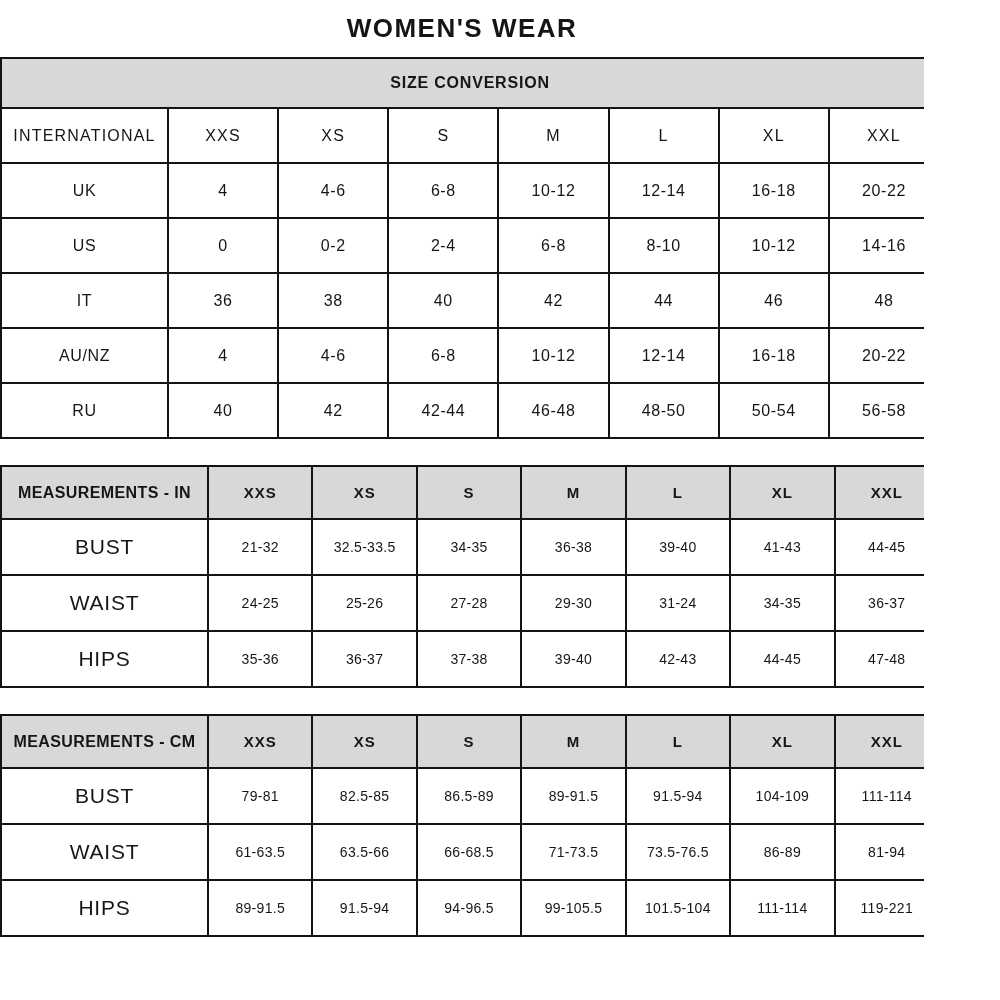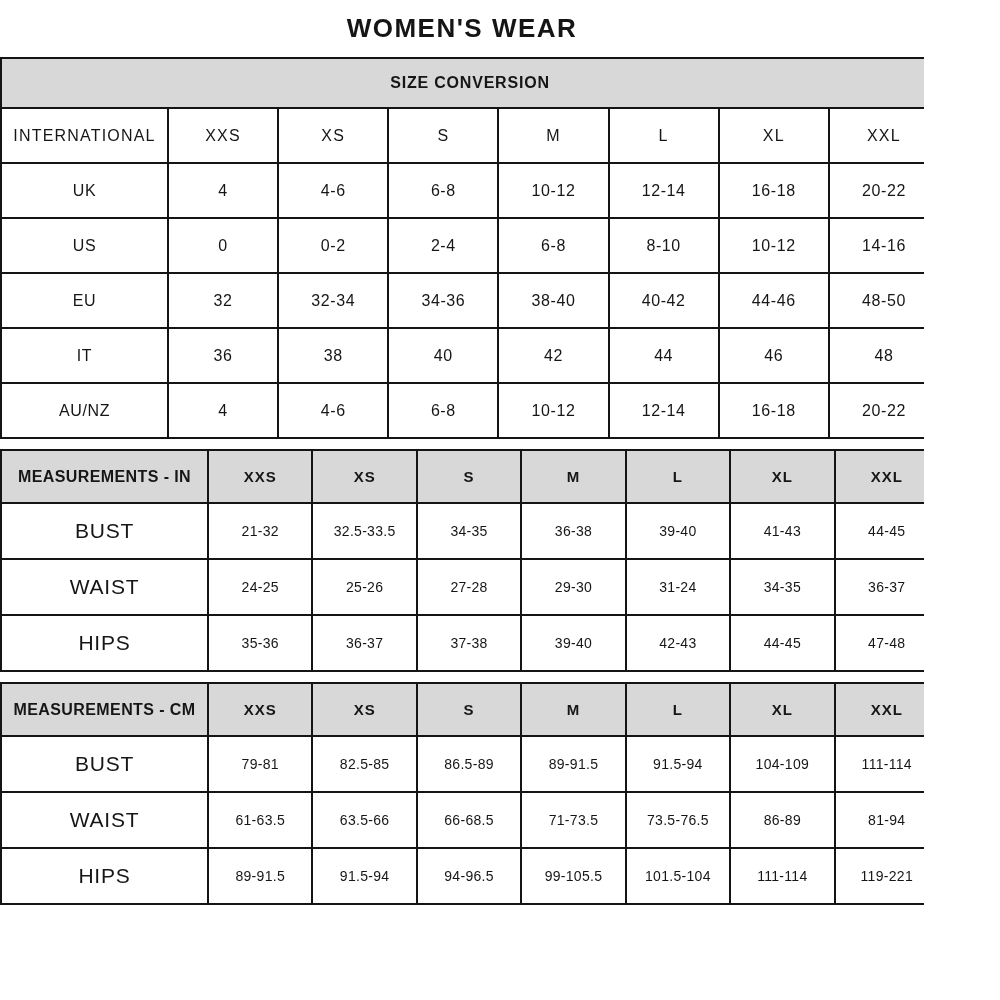--- a/index.html
+++ b/index.html
@@ -55,21 +55,21 @@
     letter-spacing: 1.2px;
   }
   #conv-body td {
     height: 55px;
     font-size: 16px;
     letter-spacing: 0.6px;
   }
   .c-label  { width: 167px; }
 
   
-  table.meas { margin-top: 10px; }
+  table.meas { margin-top: 26px; }
   .meas .caption { height: 53px; font-weight: 700; }
   .hlabel  { font-size: 16px; letter-spacing: 0.4px; }
   .szhead  { font-size: 15px; letter-spacing: 1px; }
   .meas tbody td { height: 56px; }
   .rlabel2 { font-size: 21px; letter-spacing: 0.8px; }
   .mval    { font-size: 14px; letter-spacing: 0.3px; }
   .c-label2 { width: 207px; }
 </style>
 </head>
 <body>
@@ -113,48 +113,48 @@
           <td>US</td>
           <td>0</td>
           <td>0-2</td>
           <td>2-4</td>
           <td>6-8</td>
           <td>8-10</td>
           <td>10-12</td>
           <td>14-16</td>
         </tr>
         <tr>
-          <td>EU</td>
-          <td>32</td>
-          <td>32-34</td>
-          <td>34-36</td>
-          <td>38-40</td>
-          <td>40-42</td>
-          <td>44-46</td>
-          <td>48-50</td>
-        </tr>
-        <tr>
           <td>IT</td>
           <td>36</td>
           <td>38</td>
           <td>40</td>
           <td>42</td>
           <td>44</td>
           <td>46</td>
           <td>48</td>
         </tr>
         <tr>
           <td>AU/NZ</td>
           <td>4</td>
           <td>4-6</td>
           <td>6-8</td>
           <td>10-12</td>
           <td>12-14</td>
           <td>16-18</td>
           <td>20-22</td>
+        </tr>
+        <tr>
+          <td>RU</td>
+          <td>40</td>
+          <td>42</td>
+          <td>42-44</td>
+          <td>46-48</td>
+          <td>48-50</td>
+          <td>50-54</td>
+          <td>56-58</td>
         </tr>
       </tbody>
   </table>
 
   <table class="tbl meas">
     <colgroup>
         <col class="c-label2">
         <col span="7">
       </colgroup>
     <thead>

